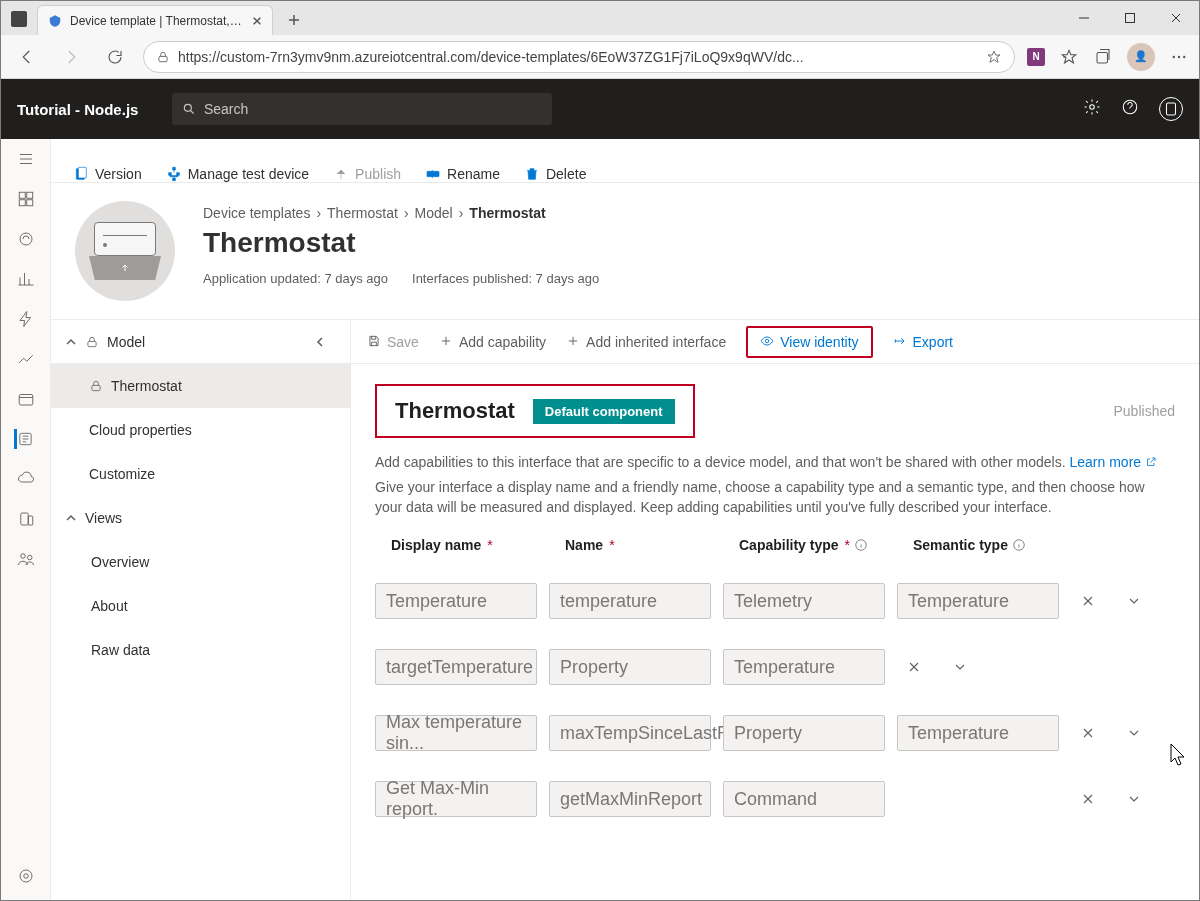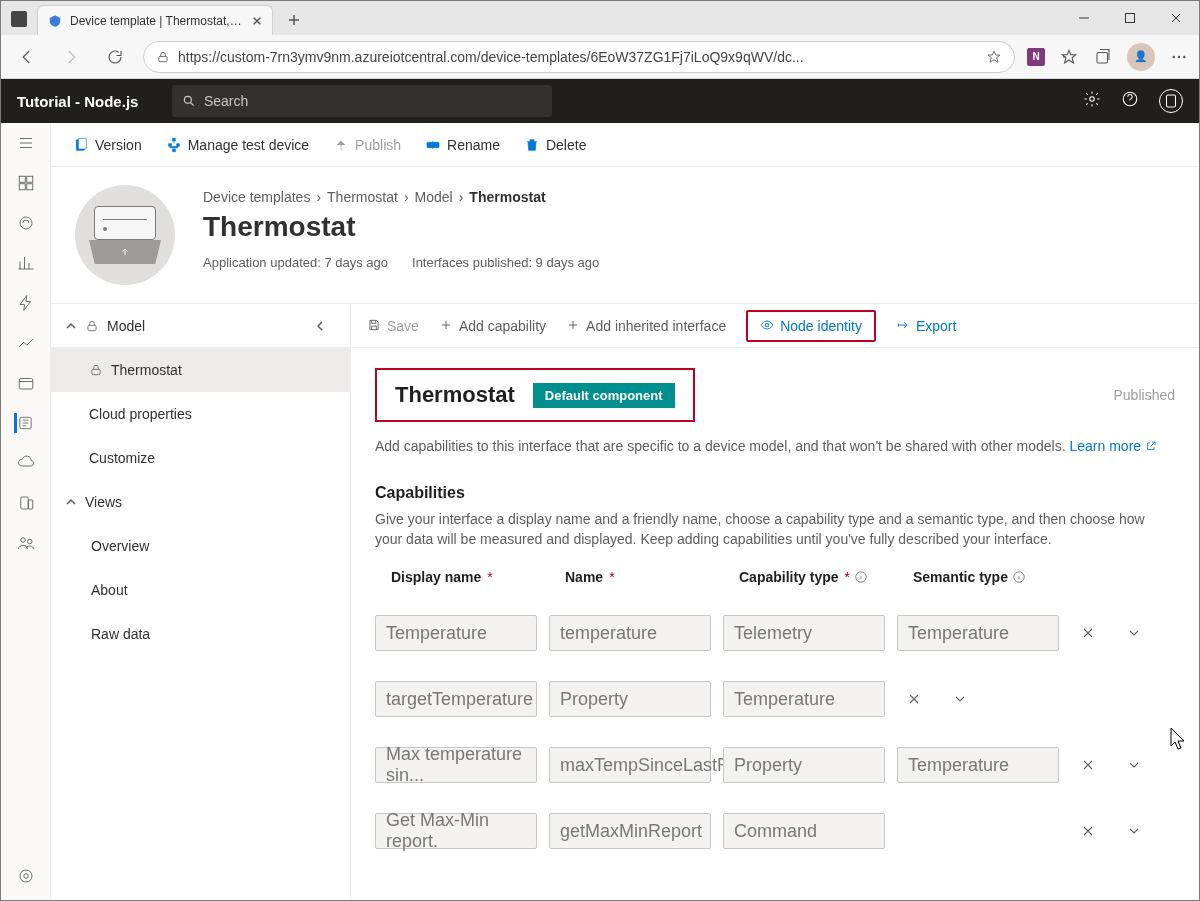--- a/index.html
+++ b/index.html
@@ -22,39 +22,39 @@
   .nav-icn { width:32px; height:32px; display:flex; align-items:center; justify-content:center; }
   .nav-icn svg { width:18px; height:18px; stroke:#555; stroke-width:1.5; fill:none; }
   .nav-icn.dis svg { stroke:#bbb; }
   .url-box { flex:1; height:32px; background:#fff; border:1px solid #ccc; border-radius:16px; display:flex; align-items:center; padding:0 12px; gap:8px; font-size:14px; color:#444; }
   .url-box .urltext { flex:1; white-space:nowrap; overflow:hidden; }
   .right-icns { display:flex; gap:14px; align-items:center; }
   .right-icns .box { width:20px; height:20px; display:flex; align-items:center; justify-content:center; }
   .avatar-sm { width:28px; height:28px; border-radius:50%; background:#d9c6b8; display:flex; align-items:center; justify-content:center; font-size:11px; color:#555; }
 
   
-  .appbar { height:44px; background:#201f1e; color:#fff; display:flex; align-items:center; padding:0 16px; gap:16px; }
+  .appbar { height:60px; background:#201f1e; color:#fff; display:flex; align-items:center; padding:0 16px; gap:16px; }
   .app-title { font-size:15px; font-weight:600; }
   .searchbox { margin-left:auto; margin-right:auto; position:relative; left:-160px; }
   .searchbox-inner { width:380px; height:32px; background:#323130; border-radius:3px; display:flex; align-items:center; color:#c8c6c4; font-size:14px; padding:0 10px; gap:8px; }
   .appbar-right { margin-left:auto; display:flex; gap:20px; align-items:center; }
   .appbar-right svg { width:18px; height:18px; stroke:#fff; fill:none; stroke-width:1.4; }
   .badge-circle { width:24px; height:24px; border:1.5px solid #fff; border-radius:50%; display:flex; align-items:center; justify-content:center; font-size:11px; }
 
   
   .body-row { flex:1; display:flex; min-height:0; }
   .rail { width:50px; background:#faf9f8; border-right:1px solid #edebe9; display:flex; flex-direction:column; align-items:center; padding-top:10px; gap:20px; }
   .rail .ritem { width:20px; height:20px; display:flex; align-items:center; justify-content:center; }
   .rail .ritem svg { width:18px; height:18px; stroke:#605e5c; fill:none; stroke-width:1.2; }
   .rail .ritem.sel { border-left:3px solid #0078d4; margin-left:-3px; padding-left:0; }
   .rail .spacer { flex:1; }
 
   .page { flex:1; display:flex; flex-direction:column; min-width:0; }
 
-  .cmdbar { height:44px; border-bottom:1px solid #edebe9; display:flex; align-items:center; padding:0 22px; gap:24px; font-size:14px; color:#323130; }
+  .cmdbar { height:44px; border-bottom:1px solid #edebe9; display:flex; align-items:flex-end; padding:0 22px; gap:24px; font-size:14px; color:#323130; }
   .cmd { display:flex; align-items:center; gap:6px; }
   .cmd svg { width:16px; height:16px; fill:#0078d4; stroke:#0078d4; }
   .cmd.dis { color:#a19f9d; }
   .cmd.dis svg { fill:#a19f9d; stroke:#a19f9d; }
 
   .header-area { padding:18px 24px 18px 24px; display:flex; gap:28px; align-items:flex-start; border-bottom:1px solid #edebe9; }
   .device-avatar { width:100px; height:100px; border-radius:50%; background:#e1dfdd; display:flex; flex-direction:column; align-items:center; justify-content:center; overflow:hidden; }
   .device-body { width:62px; height:34px; background:#f6f6f6; border:1.5px solid #7a7a7a; border-radius:4px; position:relative; }
   .device-body::after { content:""; position:absolute; left:8px; right:8px; top:12px; border-top:1.5px solid #7a7a7a; }
   .device-body .dot { position:absolute; left:8px; top:20px; width:4px; height:4px; border-radius:50%; background:#7a7a7a; }
@@ -362,21 +362,21 @@
               <span>›</span>
             <span class="link">Thermostat</span>
               <span>›</span>
             <span class="link">Model</span>
               <span>›</span>
             <span class="last">Thermostat</span>
           </div>
           <div class="page-title">Thermostat</div>
           <div class="meta-row">
             <span>Application updated: 7 days ago</span>
-            <span>Interfaces published: 9 days ago</span>
+            <span>Interfaces published: 7 days ago</span>
           </div>
         </div>
       </div>
 
       <div class="split">
         <div class="tree">
           <div class="tree-row top">
             <span style="display:flex;align-items:center;gap:8px;">
               <svg class="chev" viewBox="0 0 12 12">
                   <path d="M2 8l4-4 4 4"></path>
@@ -441,21 +441,21 @@
               <svg viewBox="0 0 24 24">
                   <path d="M12 5v14M5 12h14"></path>
                 </svg>
               <span>Add inherited interface</span>
             </div>
             <div class="titem link highlight">
               <svg viewBox="0 0 24 24">
                   <path d="M2 12s3.5-7 10-7 10 7 10 7-3.5 7-10 7S2 12 2 12z"></path>
                   <circle cx="12" cy="12" r="3"></circle>
                 </svg>
-              <span>Node identity</span>
+              <span>View identity</span>
             </div>
             <div class="titem link">
               <svg viewBox="0 0 24 24">
                   <path d="M4 12h14M14 7l5 5-5 5M4 9v6"></path>
                 </svg>
               <span>Export</span>
             </div>
           </div>
 
           <div class="content-pad" style="position:relative;">
@@ -467,21 +467,20 @@
               <span class="pub-label">Published</span>
             </div>
 
             <div class="desc-line">
               <span>Add capabilities to this interface that are specific to a device model, and that won't be shared with other models.</span>
               <a href="#"><span>Learn more</span> <svg class="extlink-icn" viewBox="0 0 24 24">
                     <path d="M14 4h6v6M20 4l-9 9M18 14v5H5V6h5"></path>
                   </svg></a>
             </div>
 
-            <div class="section-h">Capabilities</div>
             <div class="section-p">Give your interface a display name and a friendly name, choose a capability type and a semantic type, and then choose how your data will be measured and displayed. Keep adding capabilities until you've fully described your interface.</div>
 
             <div class="cap-header">
               <div class="col">
                   <span>Display name</span>
                   <span class="star">*</span>
                 </div>
               <div class="col">
                   <span>Name</span>
                   <span class="star">*</span>

